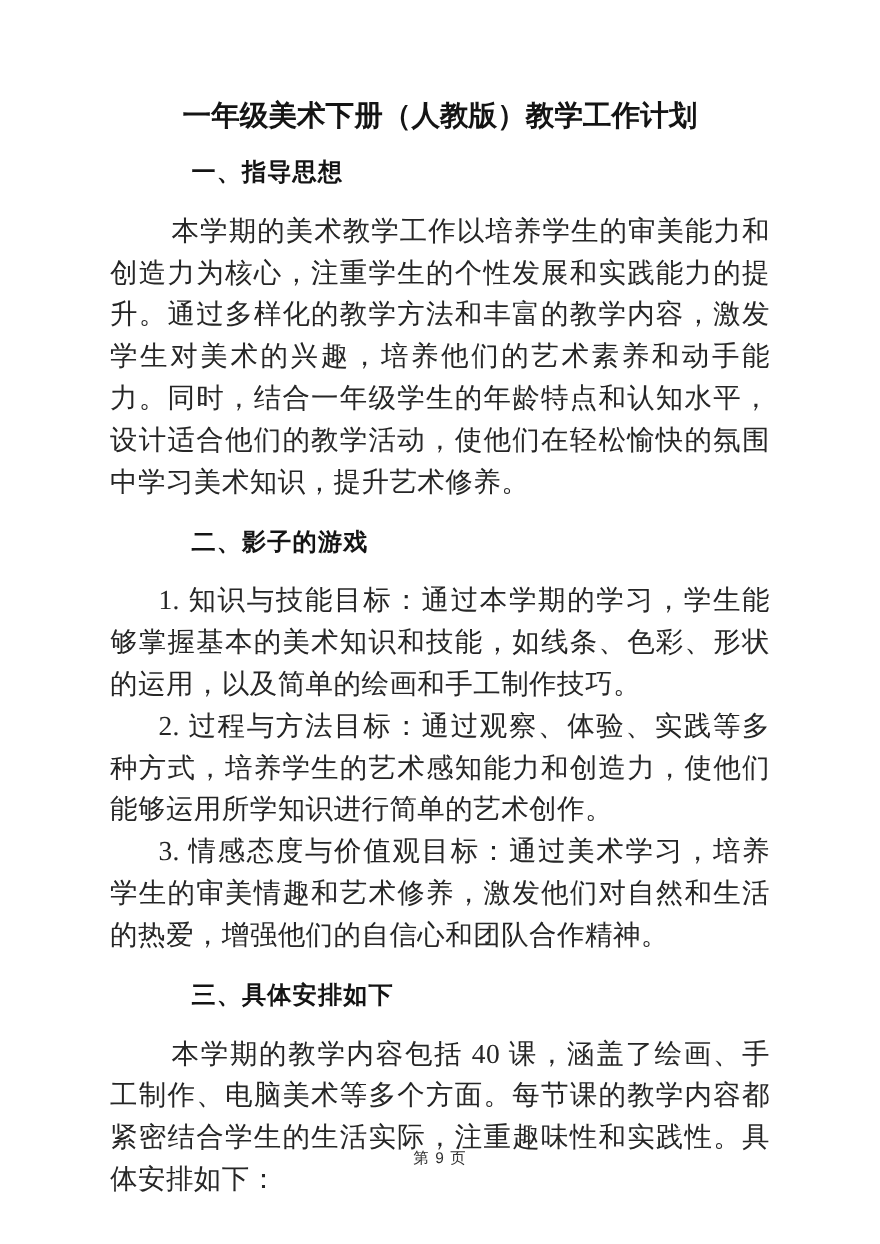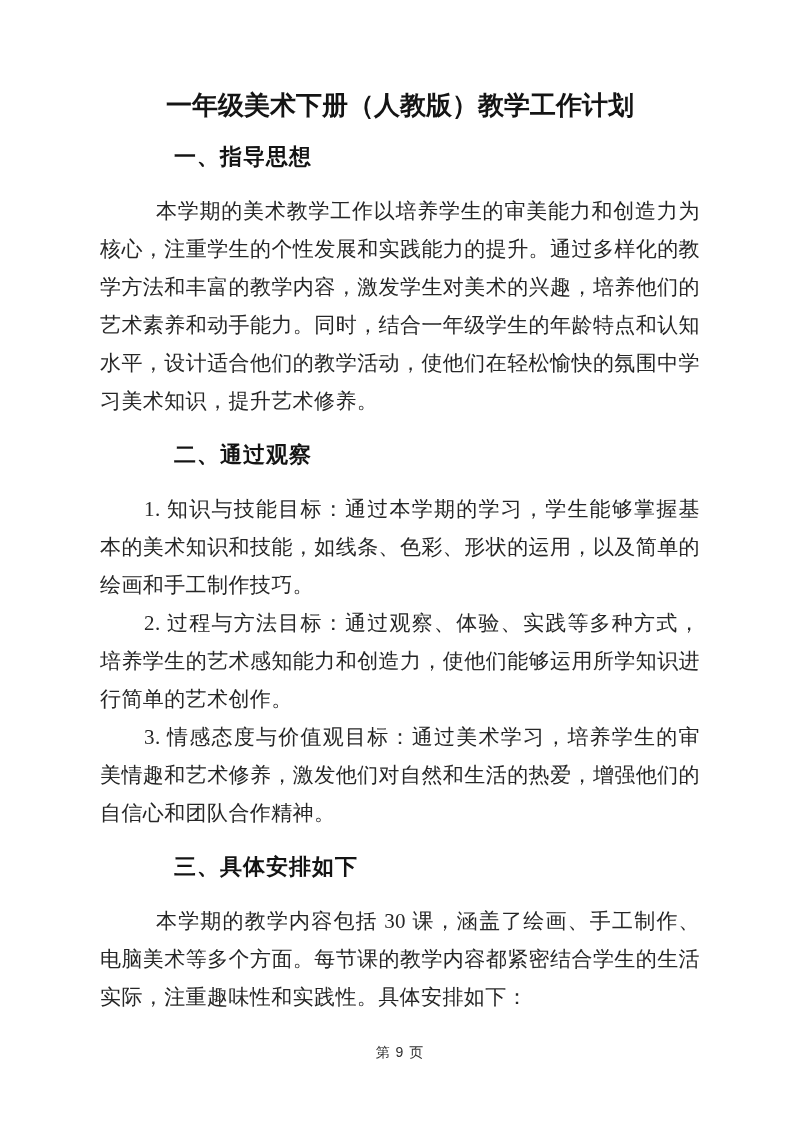--- a/index.html
+++ b/index.html
@@ -35,21 +35,21 @@
     font-family: "Liberation Sans", "DejaVu Sans", sans-serif;
     font-weight: 700;
     font-size: 22px;
     line-height: 38px;
     text-indent: 58px;
     margin: 16px;
     color: #141414;
     letter-spacing: 1px;
   }
   .para {
-    font-size: 21px;
+    font-size: 25px;
     line-height: 38px;
     margin: 0;
     text-align: justify;
     text-indent: 56px;
     letter-spacing: 0.4px;
     color: #262626;
   }
   .para.num {
     text-indent: 44px;
   }
@@ -70,28 +70,28 @@
 <body>
 
 <div class="page">
 
   <h1 class="doc-title">一年级美术下册（人教版）教学工作计划</h1>
 
   <h2 class="heading">一、指导思想</h2>
 
   <p class="para">本学期的美术教学工作以培养学生的审美能力和创造力为核心，注重学生的个性发展和实践能力的提升。通过多样化的教学方法和丰富的教学内容，激发学生对美术的兴趣，培养他们的艺术素养和动手能力。同时，结合一年级学生的年龄特点和认知水平，设计适合他们的教学活动，使他们在轻松愉快的氛围中学习美术知识，提升艺术修养。</p>
 
-  <h2 class="heading">二、通过观察</h2>
+  <h2 class="heading">二、影子的游戏</h2>
 
   <p class="para num">1. 知识与技能目标：通过本学期的学习，学生能够掌握基本的美术知识和技能，如线条、色彩、形状的运用，以及简单的绘画和手工制作技巧。</p>
 
   <p class="para num">2. 过程与方法目标：通过观察、体验、实践等多种方式，培养学生的艺术感知能力和创造力，使他们能够运用所学知识进行简单的艺术创作。</p>
 
   <p class="para num">3. 情感态度与价值观目标：通过美术学习，培养学生的审美情趣和艺术修养，激发他们对自然和生活的热爱，增强他们的自信心和团队合作精神。</p>
 
   <h2 class="heading">三、具体安排如下</h2>
 
-  <p class="para">本学期的教学内容包括 30 课，涵盖了绘画、手工制作、电脑美术等多个方面。每节课的教学内容都紧密结合学生的生活实际，注重趣味性和实践性。具体安排如下：</p>
+  <p class="para">本学期的教学内容包括 40 课，涵盖了绘画、手工制作、电脑美术等多个方面。每节课的教学内容都紧密结合学生的生活实际，注重趣味性和实践性。具体安排如下：</p>
 
 
   <div class="footer">第 9 页</div>
 
 </div>
 
 </body></html>

